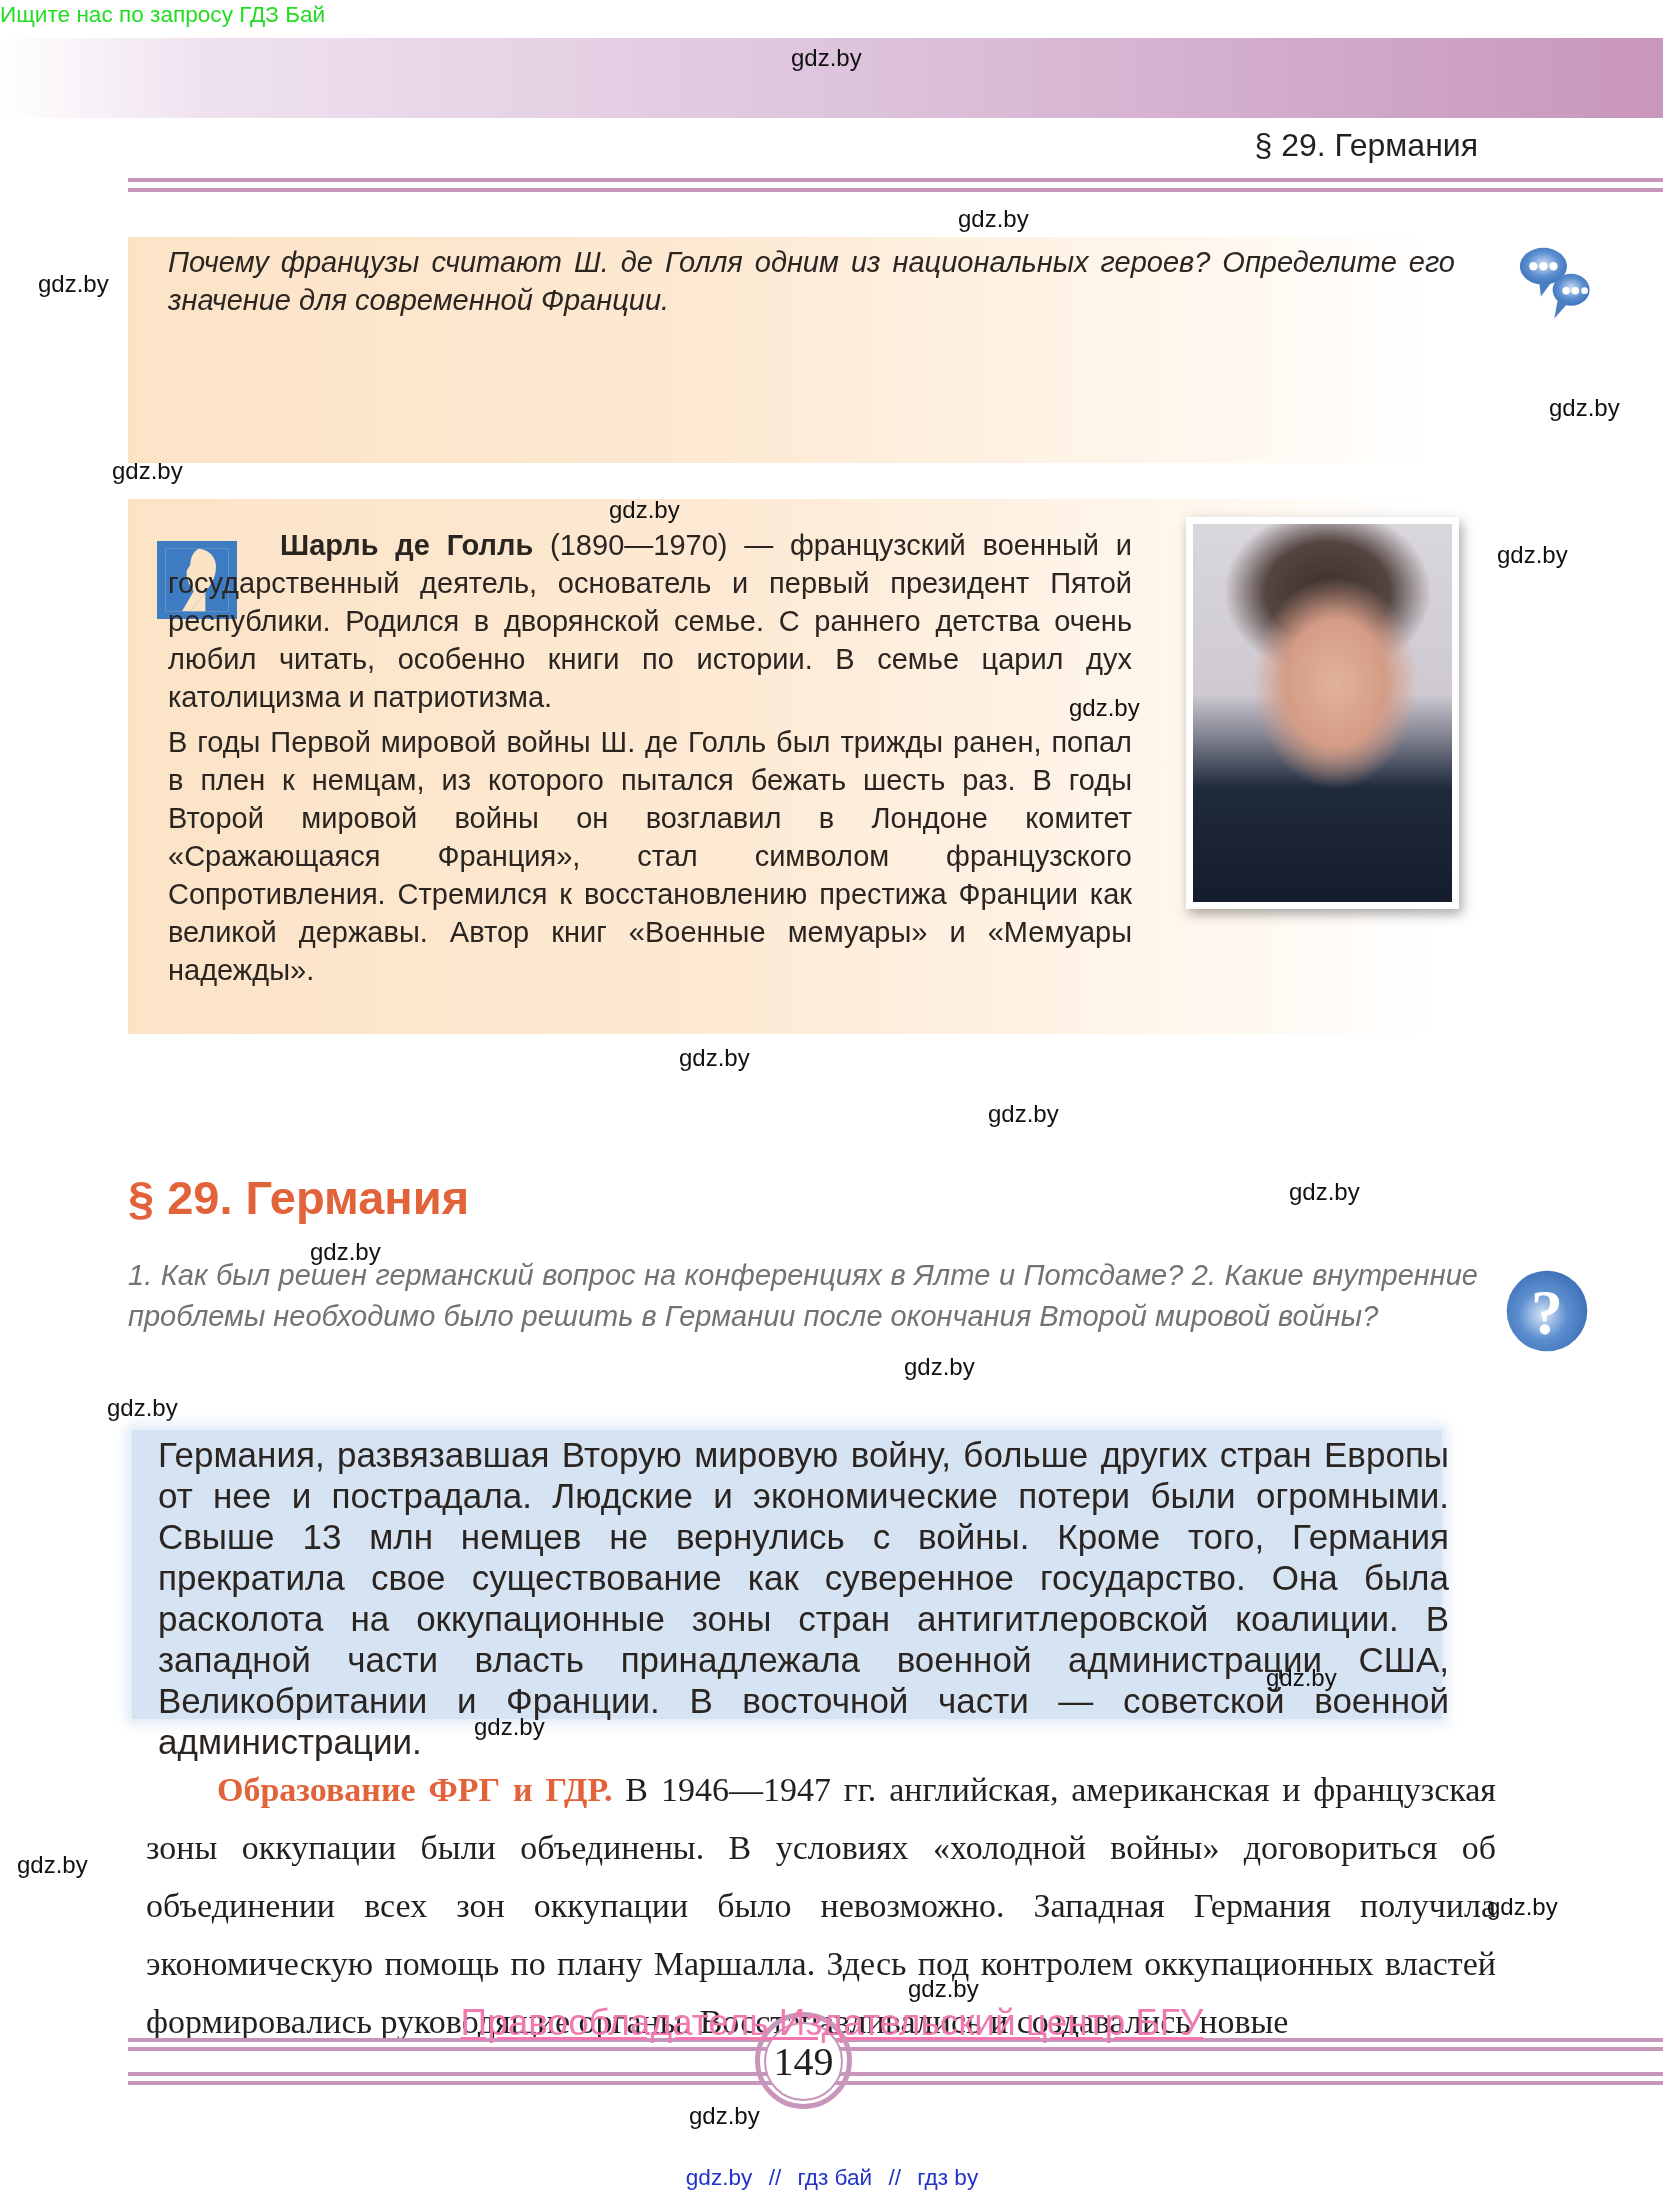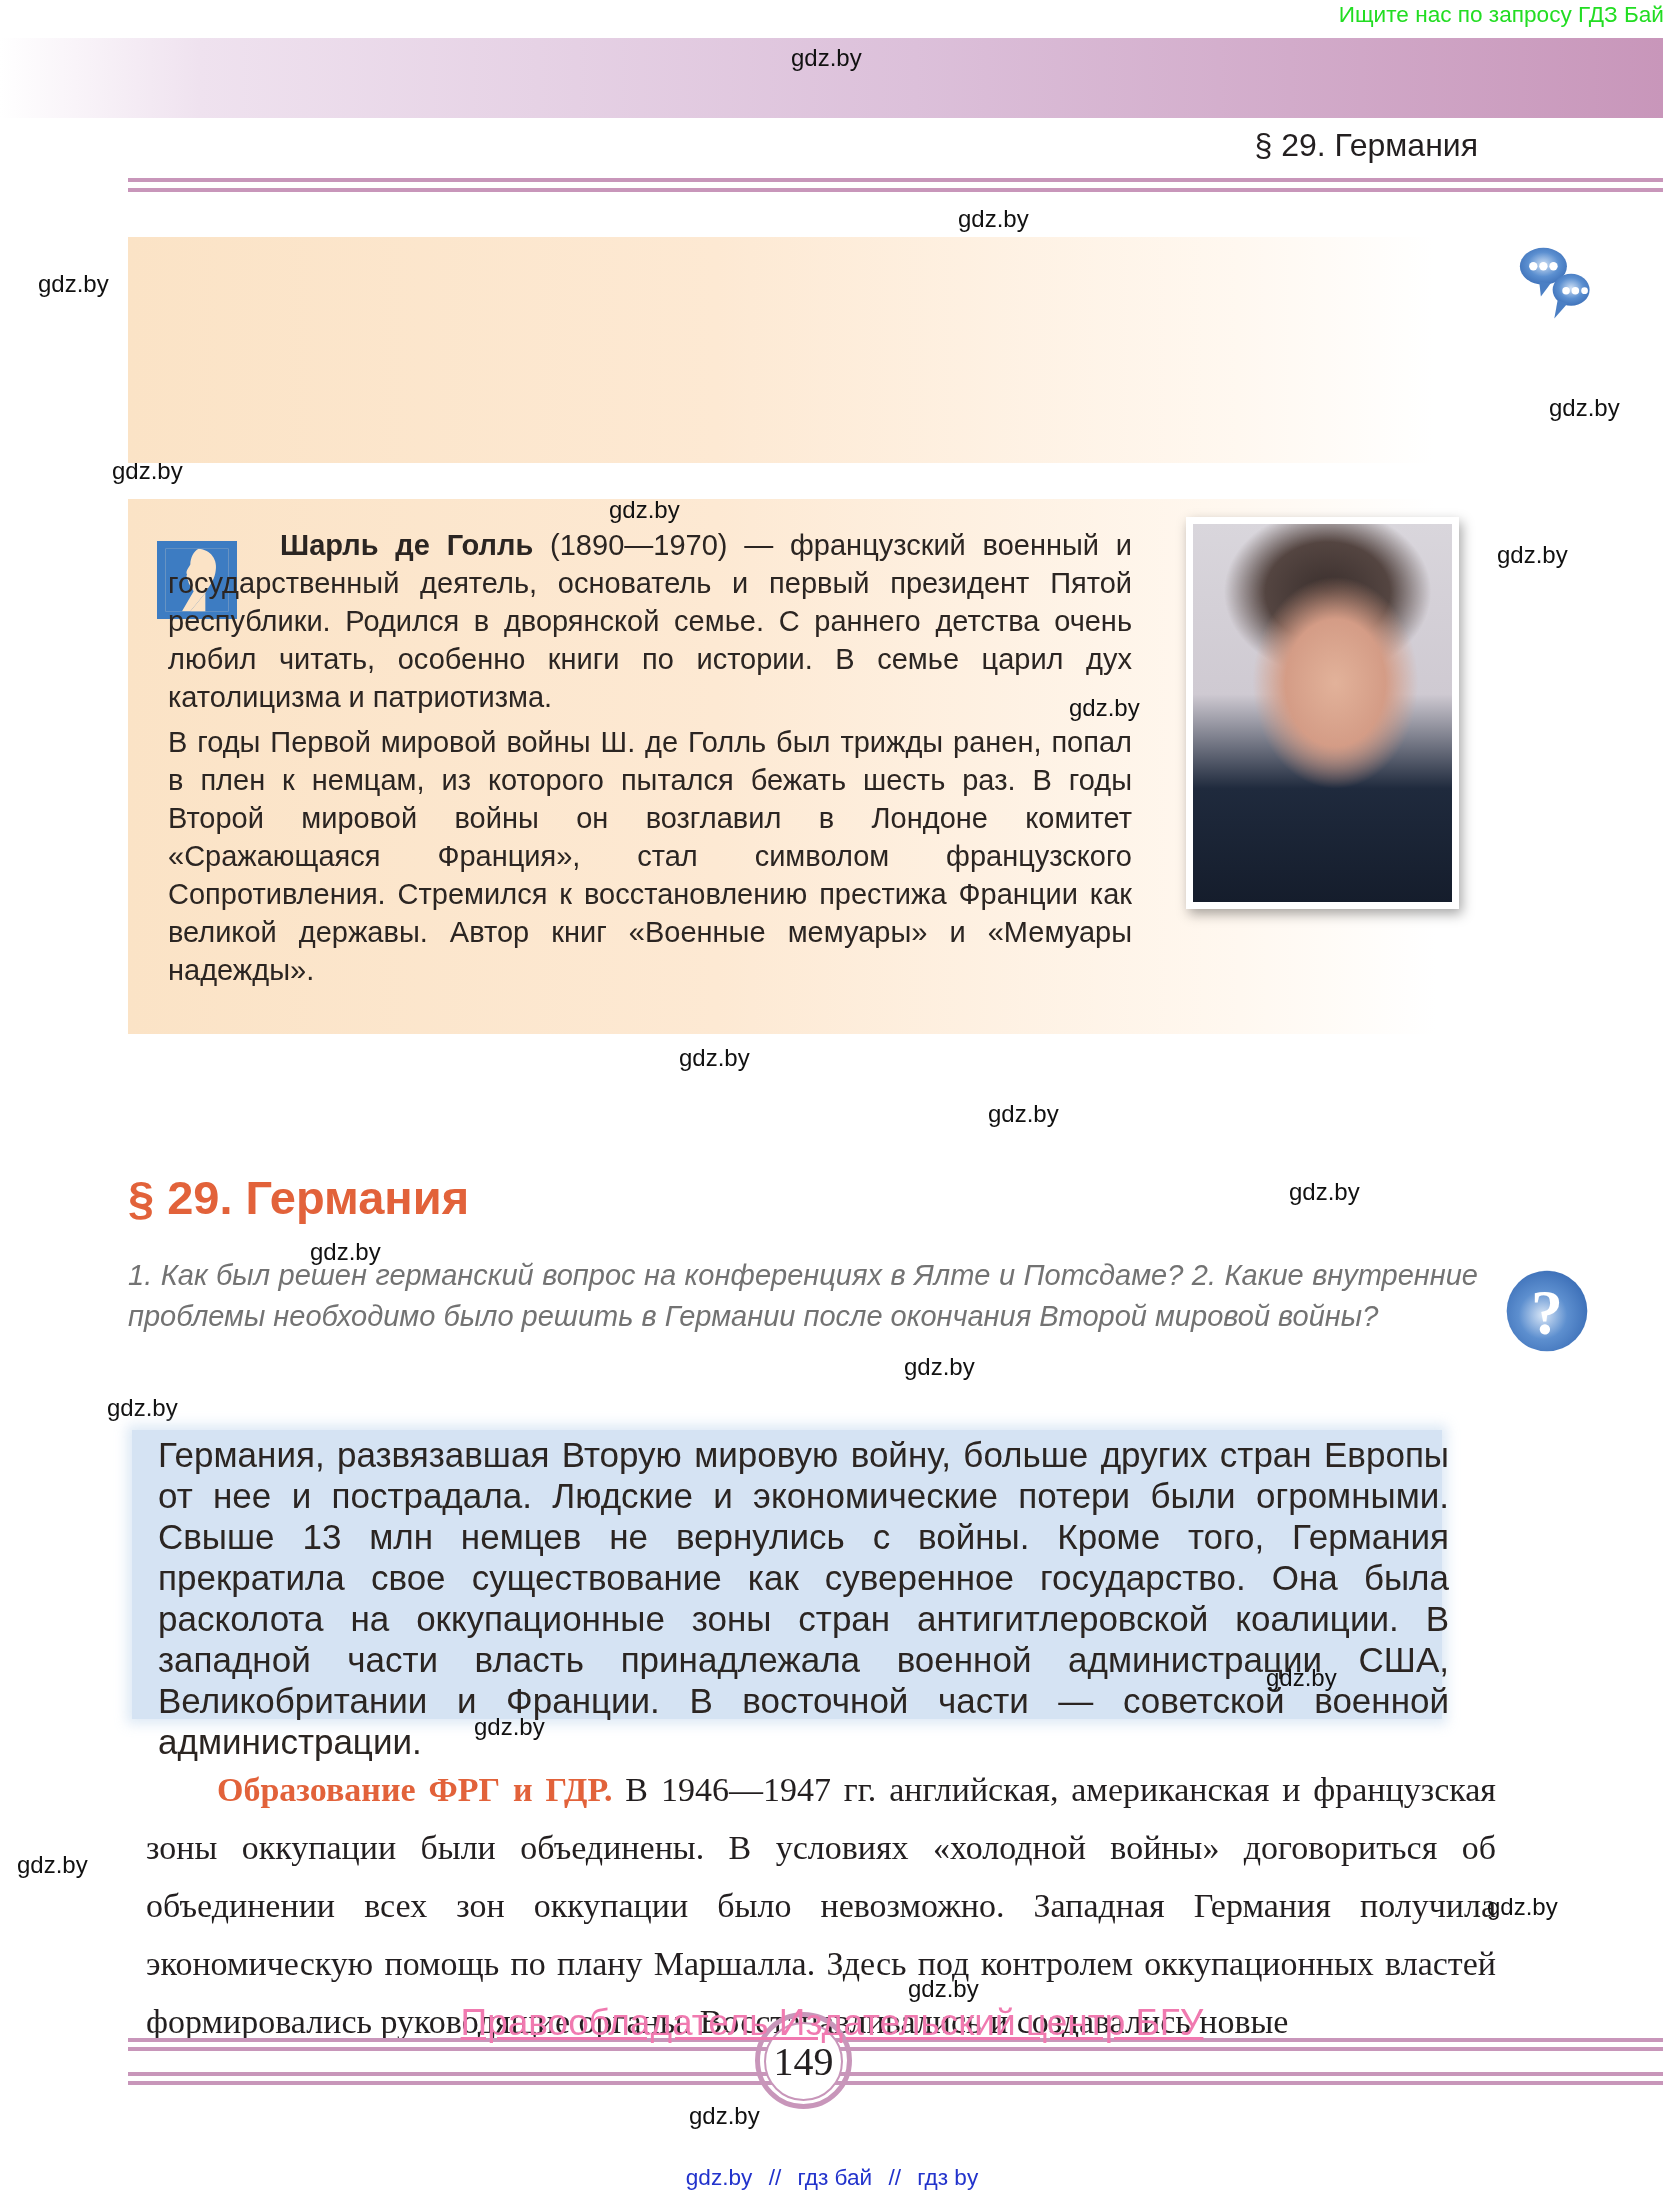--- a/index.html
+++ b/index.html
@@ -1,21 +1,21 @@
 <!DOCTYPE html>
 <html style="font-size:13.4px"><head>
 <meta charset="utf-8">
 <style>
   html, body { margin:0; padding:0; }
   body {
     width:1664px; height:2205px; position:relative; overflow:hidden;
     background:#ffffff; font-family:"Liberation Sans", sans-serif; color:#2b2522;
   }
   .abs { position:absolute; }
-  .top-banner { left:0; top:1.7px; width:1664px; text-align:right; font-size:22.6px; color:#22dd22; }
+  .top-banner { left:0; top:1.7px; width:1664px; text-align:left; font-size:22.6px; color:#22dd22; }
   .head-band { left:0; top:38px; width:1664px; height:80px;
     background:linear-gradient(to right, #ffffff 0%, #efe2ef 12%, #dcc0da 55%, #c896ba 100%); }
   .wm { font-size:24px; color:#111; white-space:nowrap; }
   .running-head { right:186px; top:127px; font-size:32px; color:#231f20; }
   .rule { left:128px; right:0; height:4.2px; background:#c896ba; }
   .box-orange { background:linear-gradient(to right, #fbe3c6 0%, #fde9d3 45%, #fff8f0 85%, #ffffff 100%); }
   .p1 { left:168px; top:243px; width:1287px; font-size:29px; line-height:38px; text-align:justify; }
   .p1 p { margin:0 0 6.7px 0; }
   .italic { font-style:italic; }
   .bio { left:168px; top:526px; width:964px; font-size:29px; line-height:38px; text-align:justify; }
@@ -55,20 +55,21 @@
 <div class="abs rule" style="top:178px;"></div>
 <div class="abs rule" style="top:188px;"></div>
 
 <div class="abs wm" style="left:958px;top:205px;">gdz.by</div>
 <div class="abs wm" style="left:38px;top:270px;">gdz.by</div>
 <div class="abs wm" style="left:1549px;top:394px;">gdz.by</div>
 <div class="abs wm" style="left:112px;top:457px;">gdz.by</div>
 
 <div class="abs box-orange" style="left:128px;top:237px;width:1306px;height:226px;"></div>
 <div class="abs p1">
+  <p class="italic">Почему французы считают Ш. де Голля одним из национальных героев? Определите его значение для современной Франции.</p>
 </div>
 <div class="abs" style="left:1514px;top:241px;width:84px;height:80px;">
   <svg width="84" height="80" viewBox="0 0 100 95">
     <defs>
       <radialGradient id="bub" cx="50%" cy="45%" r="60%">
         <stop offset="0%" stop-color="#cfe0f5"></stop>
         <stop offset="55%" stop-color="#5b8fd0"></stop>
         <stop offset="100%" stop-color="#3a6db6"></stop>
       </radialGradient>
     </defs>

